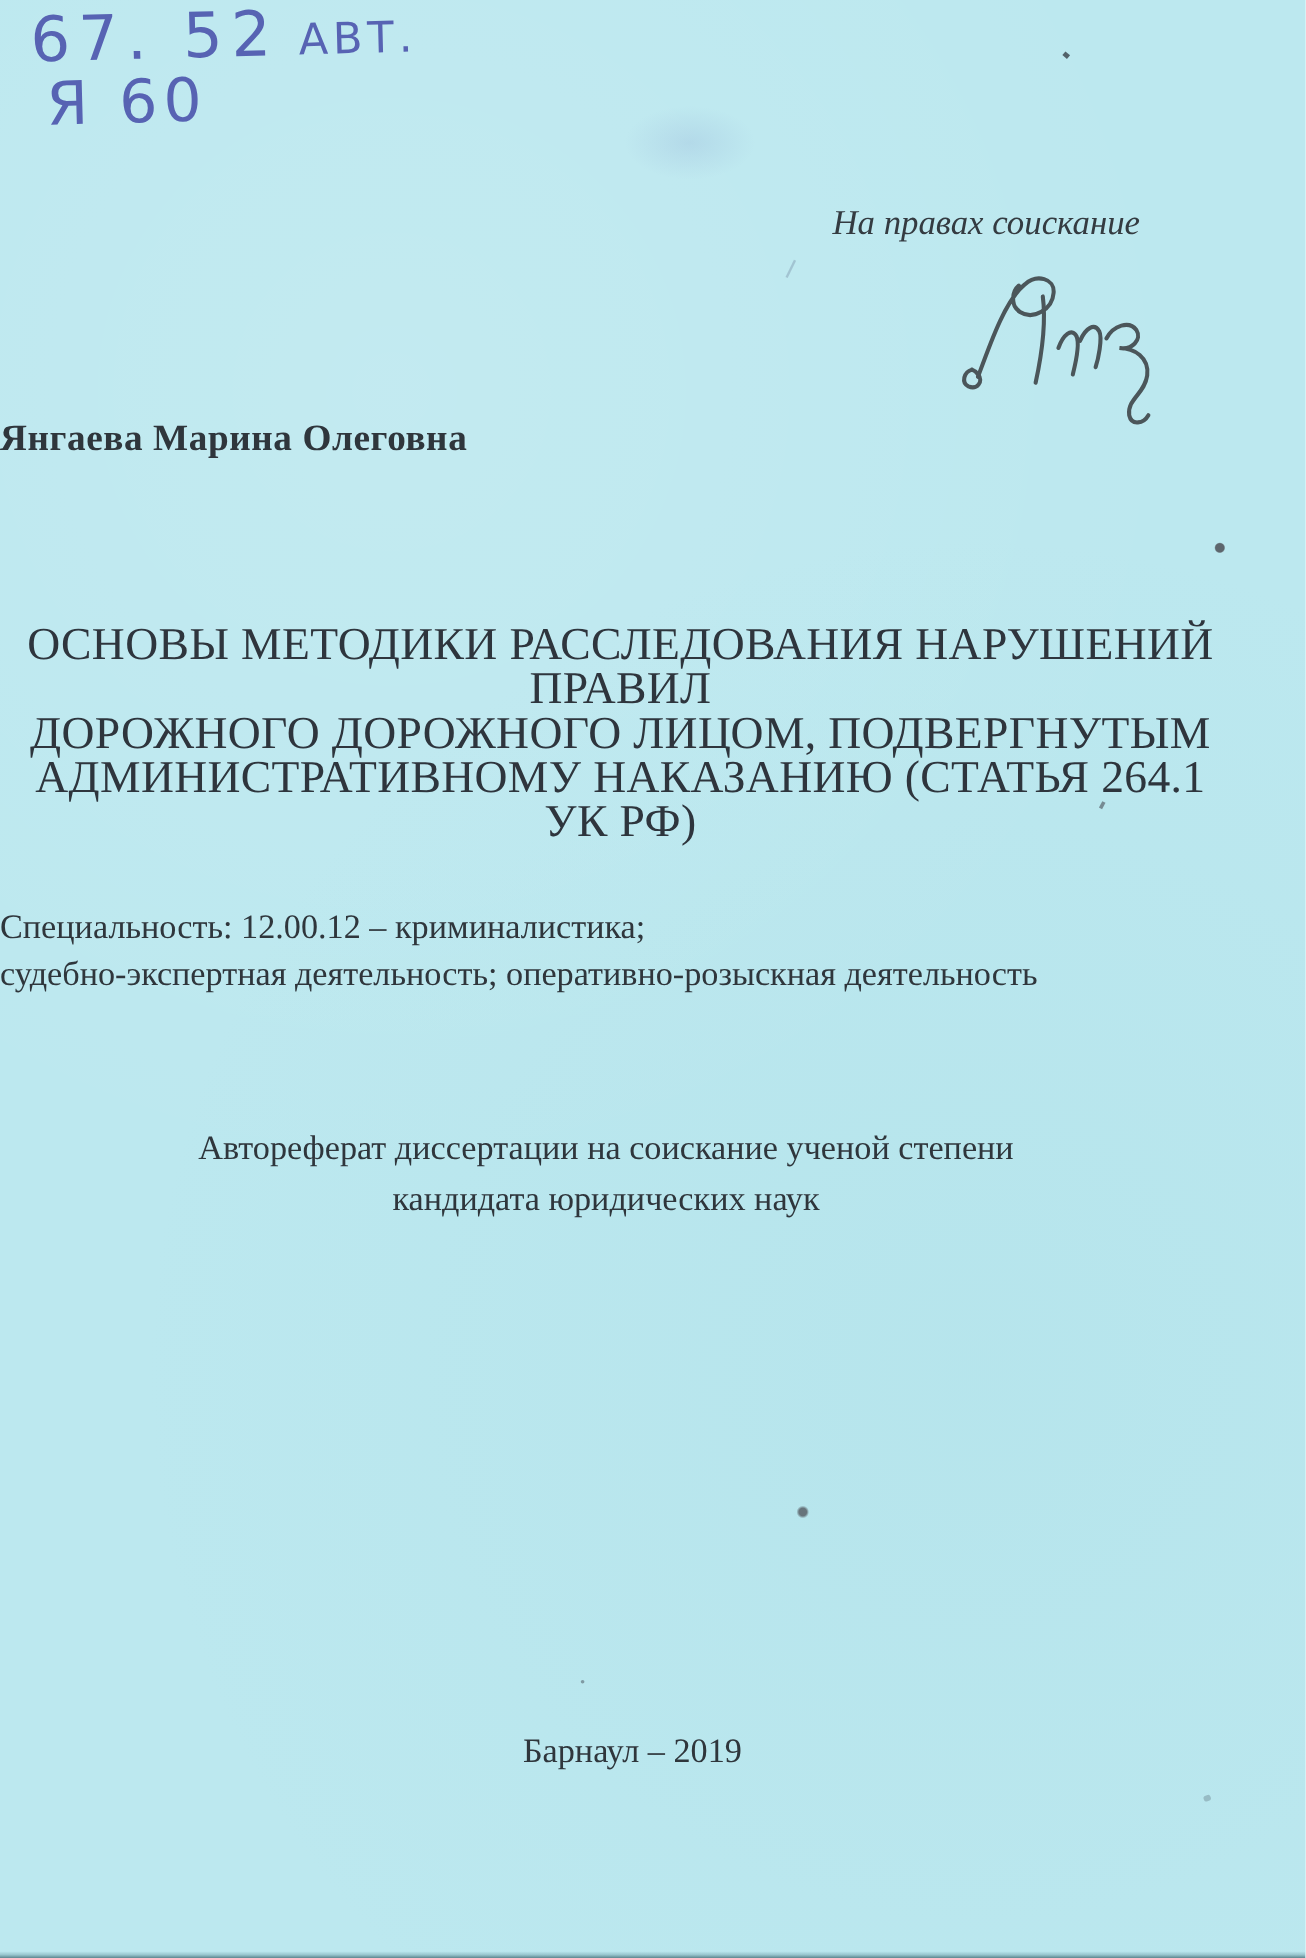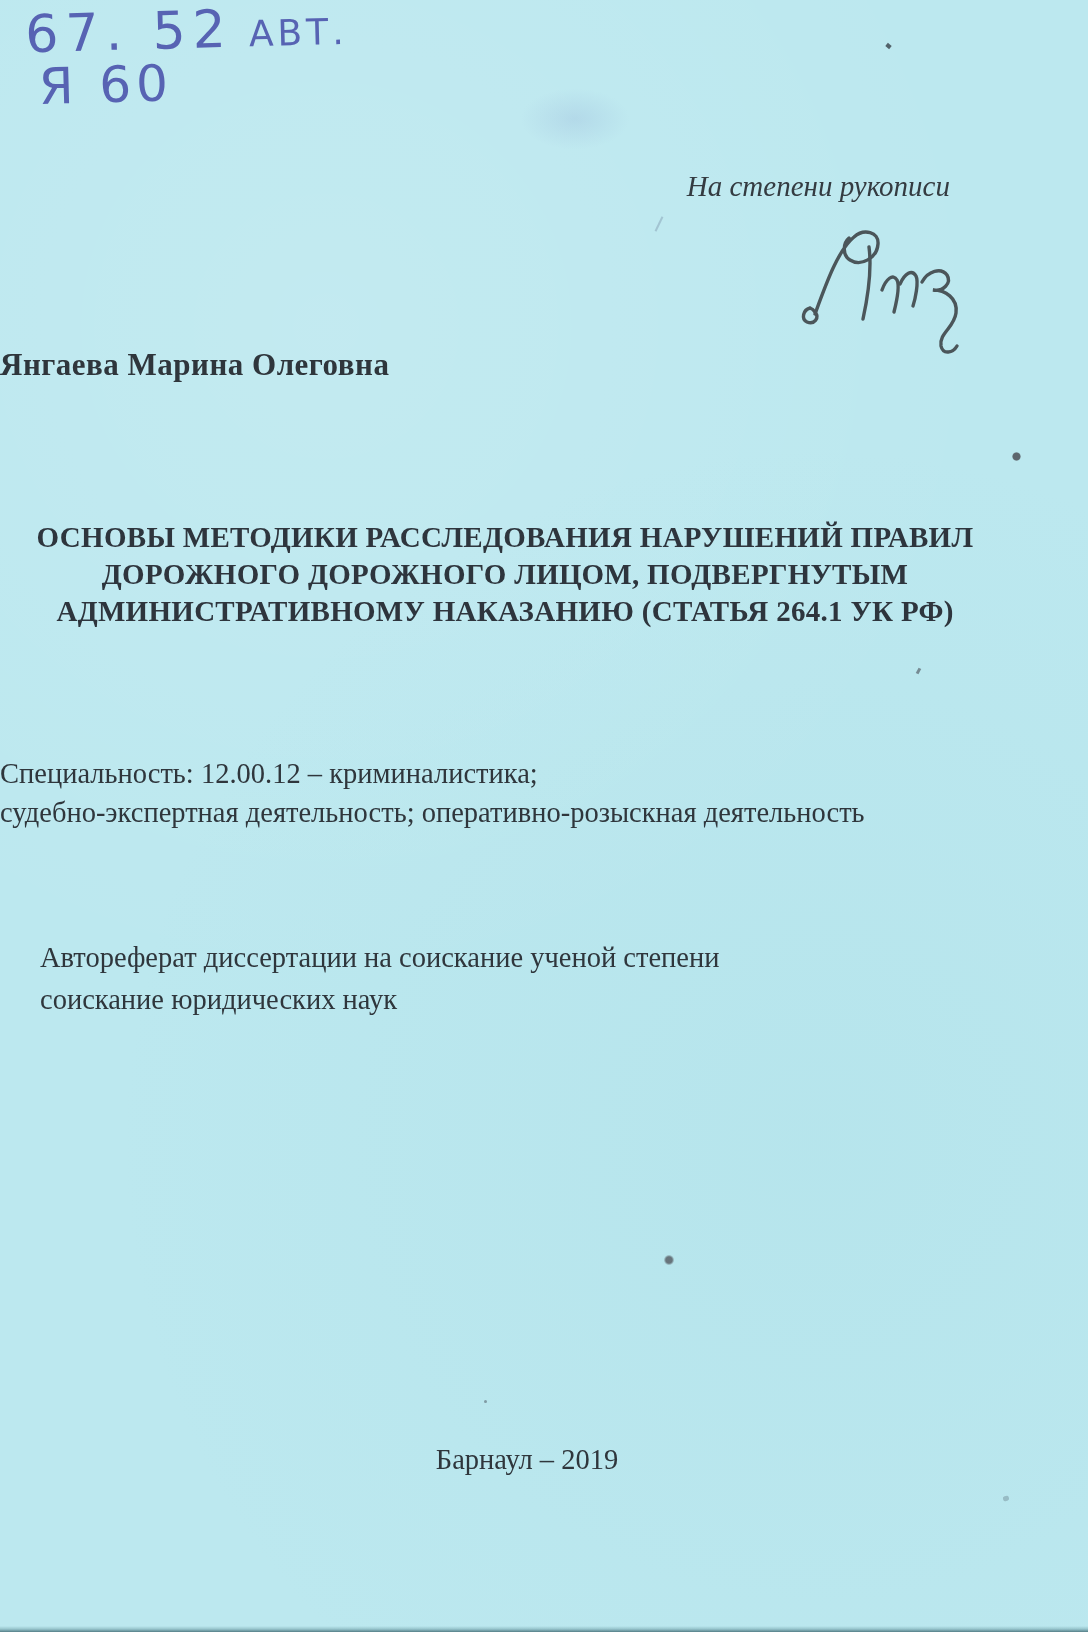--- a/index.html
+++ b/index.html
@@ -39,42 +39,41 @@
   .signature { left: 788px; top: 224px; }
 
   .author-name {
     left: 0; top: 347px; width: 1010px;
     font-weight: bold;
     font-size: 31px;
     letter-spacing: 0.5px;
   }
 
   .title-block {
-    left: 0; top: 519px; width: 1010px;
+    left: 12px; top: 519px; width: 1010px;
     text-align: center;
-    font-weight: bold;
-    font-size: 29px;
+    font-weight: normal;
+    font-size: 38px;
     line-height: 37px;
     letter-spacing: 0.3px;
     color: #2e353d;
   }
 
   .specialty-block {
     left: 0; top: 754px; width: 1010px;
     text-align: left;
     font-size: 28.5px;
     line-height: 39px;
   }
 
   .abstract-block {
     left: 0; top: 937px; width: 1010px;
-    text-align: left;
+    text-align: center;
     font-size: 28.5px;
     line-height: 42px;
-    padding-left: 40px;
   }
 
   .city-year {
     left: 0; top: 1444px; width: 1030px;
     text-align: center;
     font-size: 28.5px;
     padding-left: 12px;
   }
 
   
@@ -101,21 +100,21 @@
 
 <div class="page">
 
   <div class="abs handwriting">
     <div>
       <span class="hw-num">67. 52</span><span class="hw-suffix">АВТ.</span>
     </div>
     <div class="hw-line2">Я 60</div>
   </div>
 
-  <div class="abs manuscript-note">На степени рукописи</div>
+  <div class="abs manuscript-note">На правах соискание</div>
 
   <svg class="abs signature" width="205" height="150" viewBox="0 0 205 150">
     <g fill="none" stroke="#3c4246" stroke-width="3.4" stroke-linecap="round" opacity="0.88">
       <path d="M22,84 c-7,2 -9,11 -3,14 c7,3 13,-4 8,-10 c-2,-3 -5,-4 -5,-4"></path>
       <path d="M27,90 C38,60 50,26 66,13 C76,4 91,8 90,20 C89,34 73,43 62,36 C54,31 55,19 61,14"></path>
       <path d="M81,23 C84,46 80,72 75,95"></path>
       <path d="M94,66 c4,-11 11,-17 15,-10 c3,6 -1,24 -3,32"></path>
       <path d="M112,60 c5,-11 12,-15 16,-8 c3,6 -1,24 -3,30"></path>
       <path d="M134,58 c6,-11 19,-15 25,-7 c5,8 -4,17 -14,15 c12,0 25,8 23,23 c-2,15 -17,20 -15,33 c2,9 12,7 16,0"></path>
     </g>
@@ -129,21 +128,21 @@
     <div>АДМИНИСТРАТИВНОМУ НАКАЗАНИЮ (СТАТЬЯ 264.1 УК РФ)</div>
   </div>
 
   <div class="abs specialty-block">
     <div>Специальность: 12.00.12 – криминалистика;</div>
     <div>судебно-экспертная деятельность; оперативно-розыскная деятельность</div>
   </div>
 
   <div class="abs abstract-block">
     <div>Автореферат диссертации на соискание ученой степени</div>
-    <div>соискание юридических наук</div>
+    <div>кандидата юридических наук</div>
   </div>
 
   <div class="abs city-year">Барнаул – 2019</div>
 
   <div class="abs smudge"></div>
   <div class="abs speck-a"></div>
   <div class="abs speck-b"></div>
   <div class="abs speck-c"></div>
   <div class="abs speck-d"></div>
   <div class="abs speck-e"></div>

